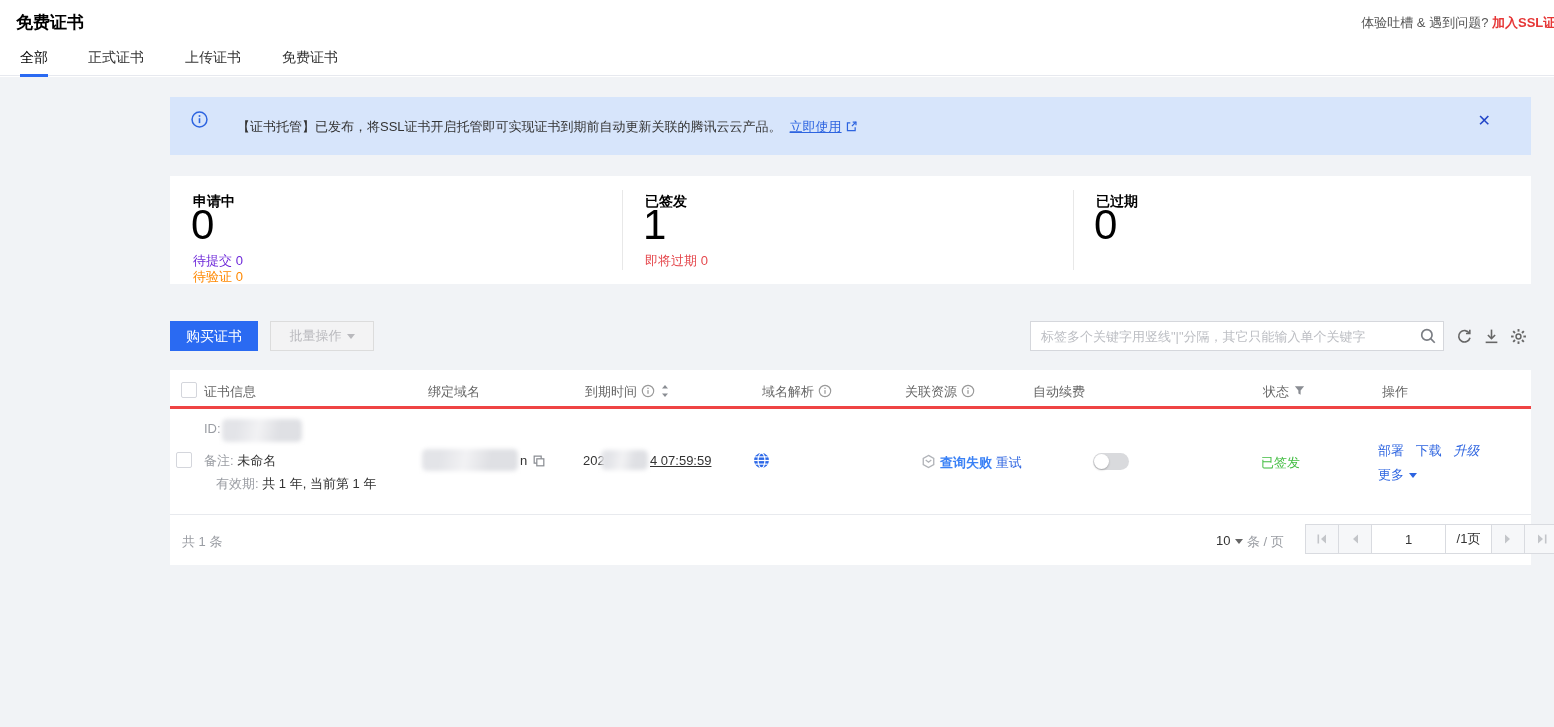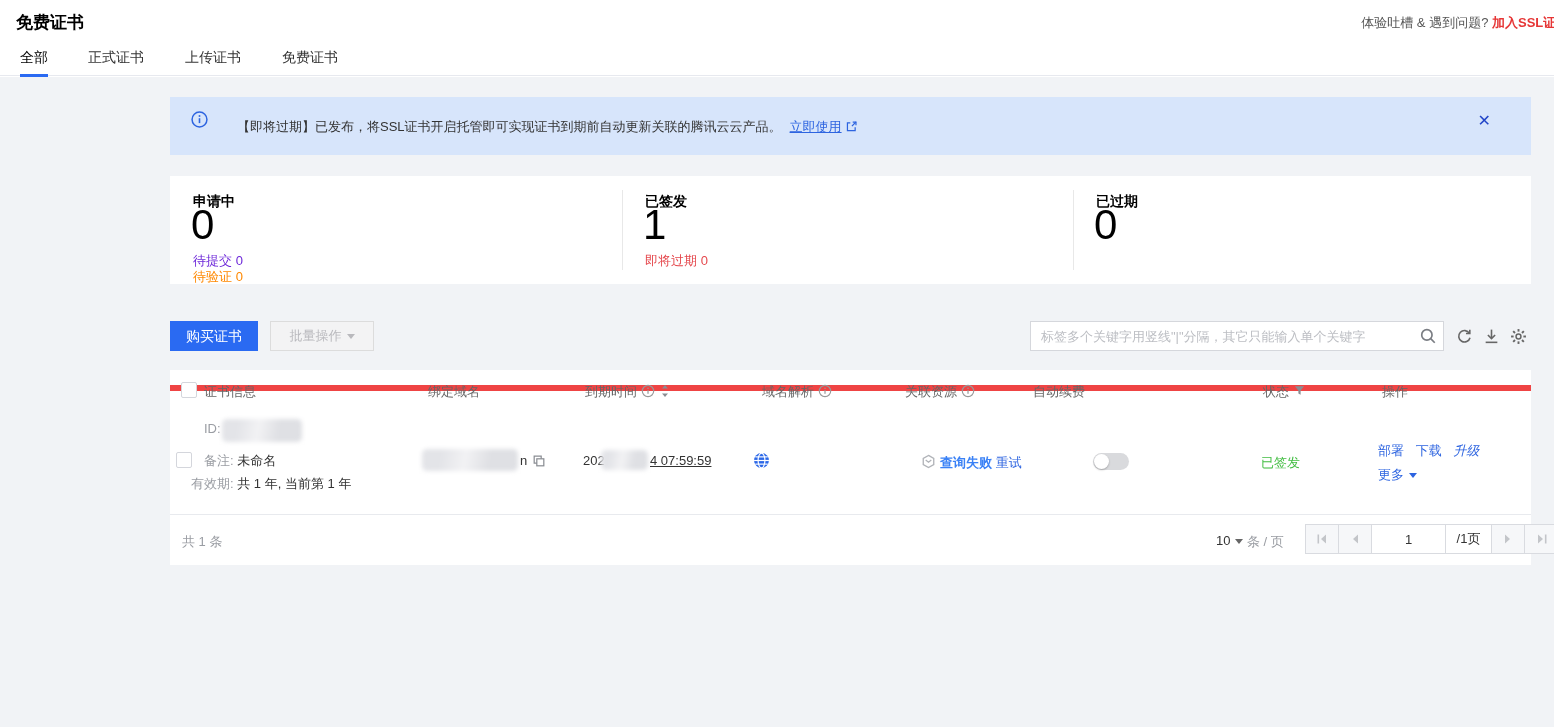--- a/index.html
+++ b/index.html
@@ -52,21 +52,21 @@
            border-top:5px solid #b9b9bd; margin-left:5px; vertical-align:1px; }
   .search-box { position:absolute; left:1030px; top:321px; width:414px; height:30px; background:#fff; border:1px solid #d5d7dc; }
   .search-input { position:absolute; left:0; top:0; width:380px; height:28px; border:none; outline:none; padding:0 10px;
                   font-size:13px; color:#333; font-family:inherit; background:transparent; }
   .search-input::placeholder { color:#bcbec3; }
   .search-icon-btn { position:absolute; right:6px; top:5px; width:18px; height:18px; cursor:pointer; }
   .tool-icon { position:absolute; top:328px; width:17px; height:17px; cursor:pointer; }
 
   
   .table-panel { position:absolute; left:170px; top:370px; width:1361px; height:195px; background:#fff; }
-  .thead { position:absolute; left:0; top:0; width:100%; height:21px; border-bottom:6px solid #ef4444; }
+  .thead { position:absolute; left:0; top:0; width:100%; height:39px; border-bottom:3px solid #ef4444; }
   .th { position:absolute; top:13px; font-size:13px; color:#666; white-space:nowrap; }
   .checkbox { position:absolute; width:16px; height:16px; border:1px solid #d4d6dc; border-radius:2px; background:#fff; cursor:pointer; }
   .info-icon { display:inline-block; width:14px; height:14px; vertical-align:-2px; margin-left:4px; }
   .sort-icon { display:inline-block; width:12px; height:14px; vertical-align:-2px; margin-left:4px; cursor:pointer; }
   .funnel-icon { display:inline-block; width:13px; height:13px; vertical-align:-1px; margin-left:4px; cursor:pointer; }
 
   .trow { position:absolute; left:0; top:39px; width:100%; height:106px; border-bottom:1px solid #e8eaee; }
   .cell-label { color:#9a9da3; }
   .blur-box { position:absolute; background:linear-gradient(100deg,#e3e4e8 20%,#f2f2f4 45%,#dfe0e4 70%); border-radius:5px; filter:blur(2px); }
   .row-line { position:absolute; white-space:nowrap; font-size:13px; color:#333; }
@@ -114,21 +114,21 @@
 
 <div class="banner">
   <span class="banner-info-icon">
     <svg width="17" height="17" viewBox="0 0 16 16">
         <circle cx="8" cy="8" r="7" fill="none" stroke="#2d64e0" stroke-width="1.4"></circle>
         <rect x="7.25" y="6.8" width="1.5" height="4.6" fill="#2d64e0"></rect>
         <rect x="7.25" y="3.9" width="1.5" height="1.6" fill="#2d64e0"></rect>
       </svg>
   </span>
   <div class="banner-text">
-    <span>【即将过期】已发布，将SSL证书开启托管即可实现证书到期前自动更新关联的腾讯云云产品。</span><span class="banner-link">立即使用</span><span class="banner-ext-icon"><svg width="13" height="13" viewBox="0 0 16 16">
+    <span>【证书托管】已发布，将SSL证书开启托管即可实现证书到期前自动更新关联的腾讯云云产品。</span><span class="banner-link">立即使用</span><span class="banner-ext-icon"><svg width="13" height="13" viewBox="0 0 16 16">
           <path d="M6.5 3.5H3v9.5h9.5V9" fill="none" stroke="#2d64e0" stroke-width="1.5"></path>
           <path d="M8.5 7.5L13.5 2.5" fill="none" stroke="#2d64e0" stroke-width="1.5"></path>
           <path d="M9.5 2.5H13.5V6.5" fill="none" stroke="#2d64e0" stroke-width="1.5"></path>
         </svg></span>
   </div>
   <div class="banner-close">✕</div>
 </div>
 
 <div class="stats-card">
   <div class="stat-divider" style="left:452px;"></div>
@@ -244,21 +244,21 @@
   <div class="trow">
     <span class="checkbox" style="left:6px; top:43px;"></span>
 
     <div class="row-line" style="left:34px; top:12px;">
       <span class="cell-label">ID:</span>
     </div>
     <div class="blur-box" style="left:52px; top:10px; width:80px; height:23px;"></div>
     <div class="row-line" style="left:34px; top:43px;">
       <span class="cell-label">备注:</span>&nbsp;<span>未命名</span>
     </div>
-    <div class="row-line" style="left:21px; top:66px;">
+    <div class="row-line" style="left:46px; top:66px;">
       <span class="cell-label">有效期:</span>&nbsp;<span>共 1 年, 当前第 1 年</span>
     </div>
 
     <div class="blur-box" style="left:252px; top:40px; width:96px; height:22px;"></div>
     <div class="row-line" style="left:350px; top:44px;">n</div>
     <span class="abs" style="left:362px; top:45px;">
       <svg width="14" height="14" viewBox="0 0 16 16">
           <rect x="5.5" y="5.5" width="8" height="8" fill="none" stroke="#8a8d93" stroke-width="1.4"></rect>
           <path d="M10.5 5.5V2.5h-8v8h3" fill="none" stroke="#8a8d93" stroke-width="1.4"></path>
         </svg>

